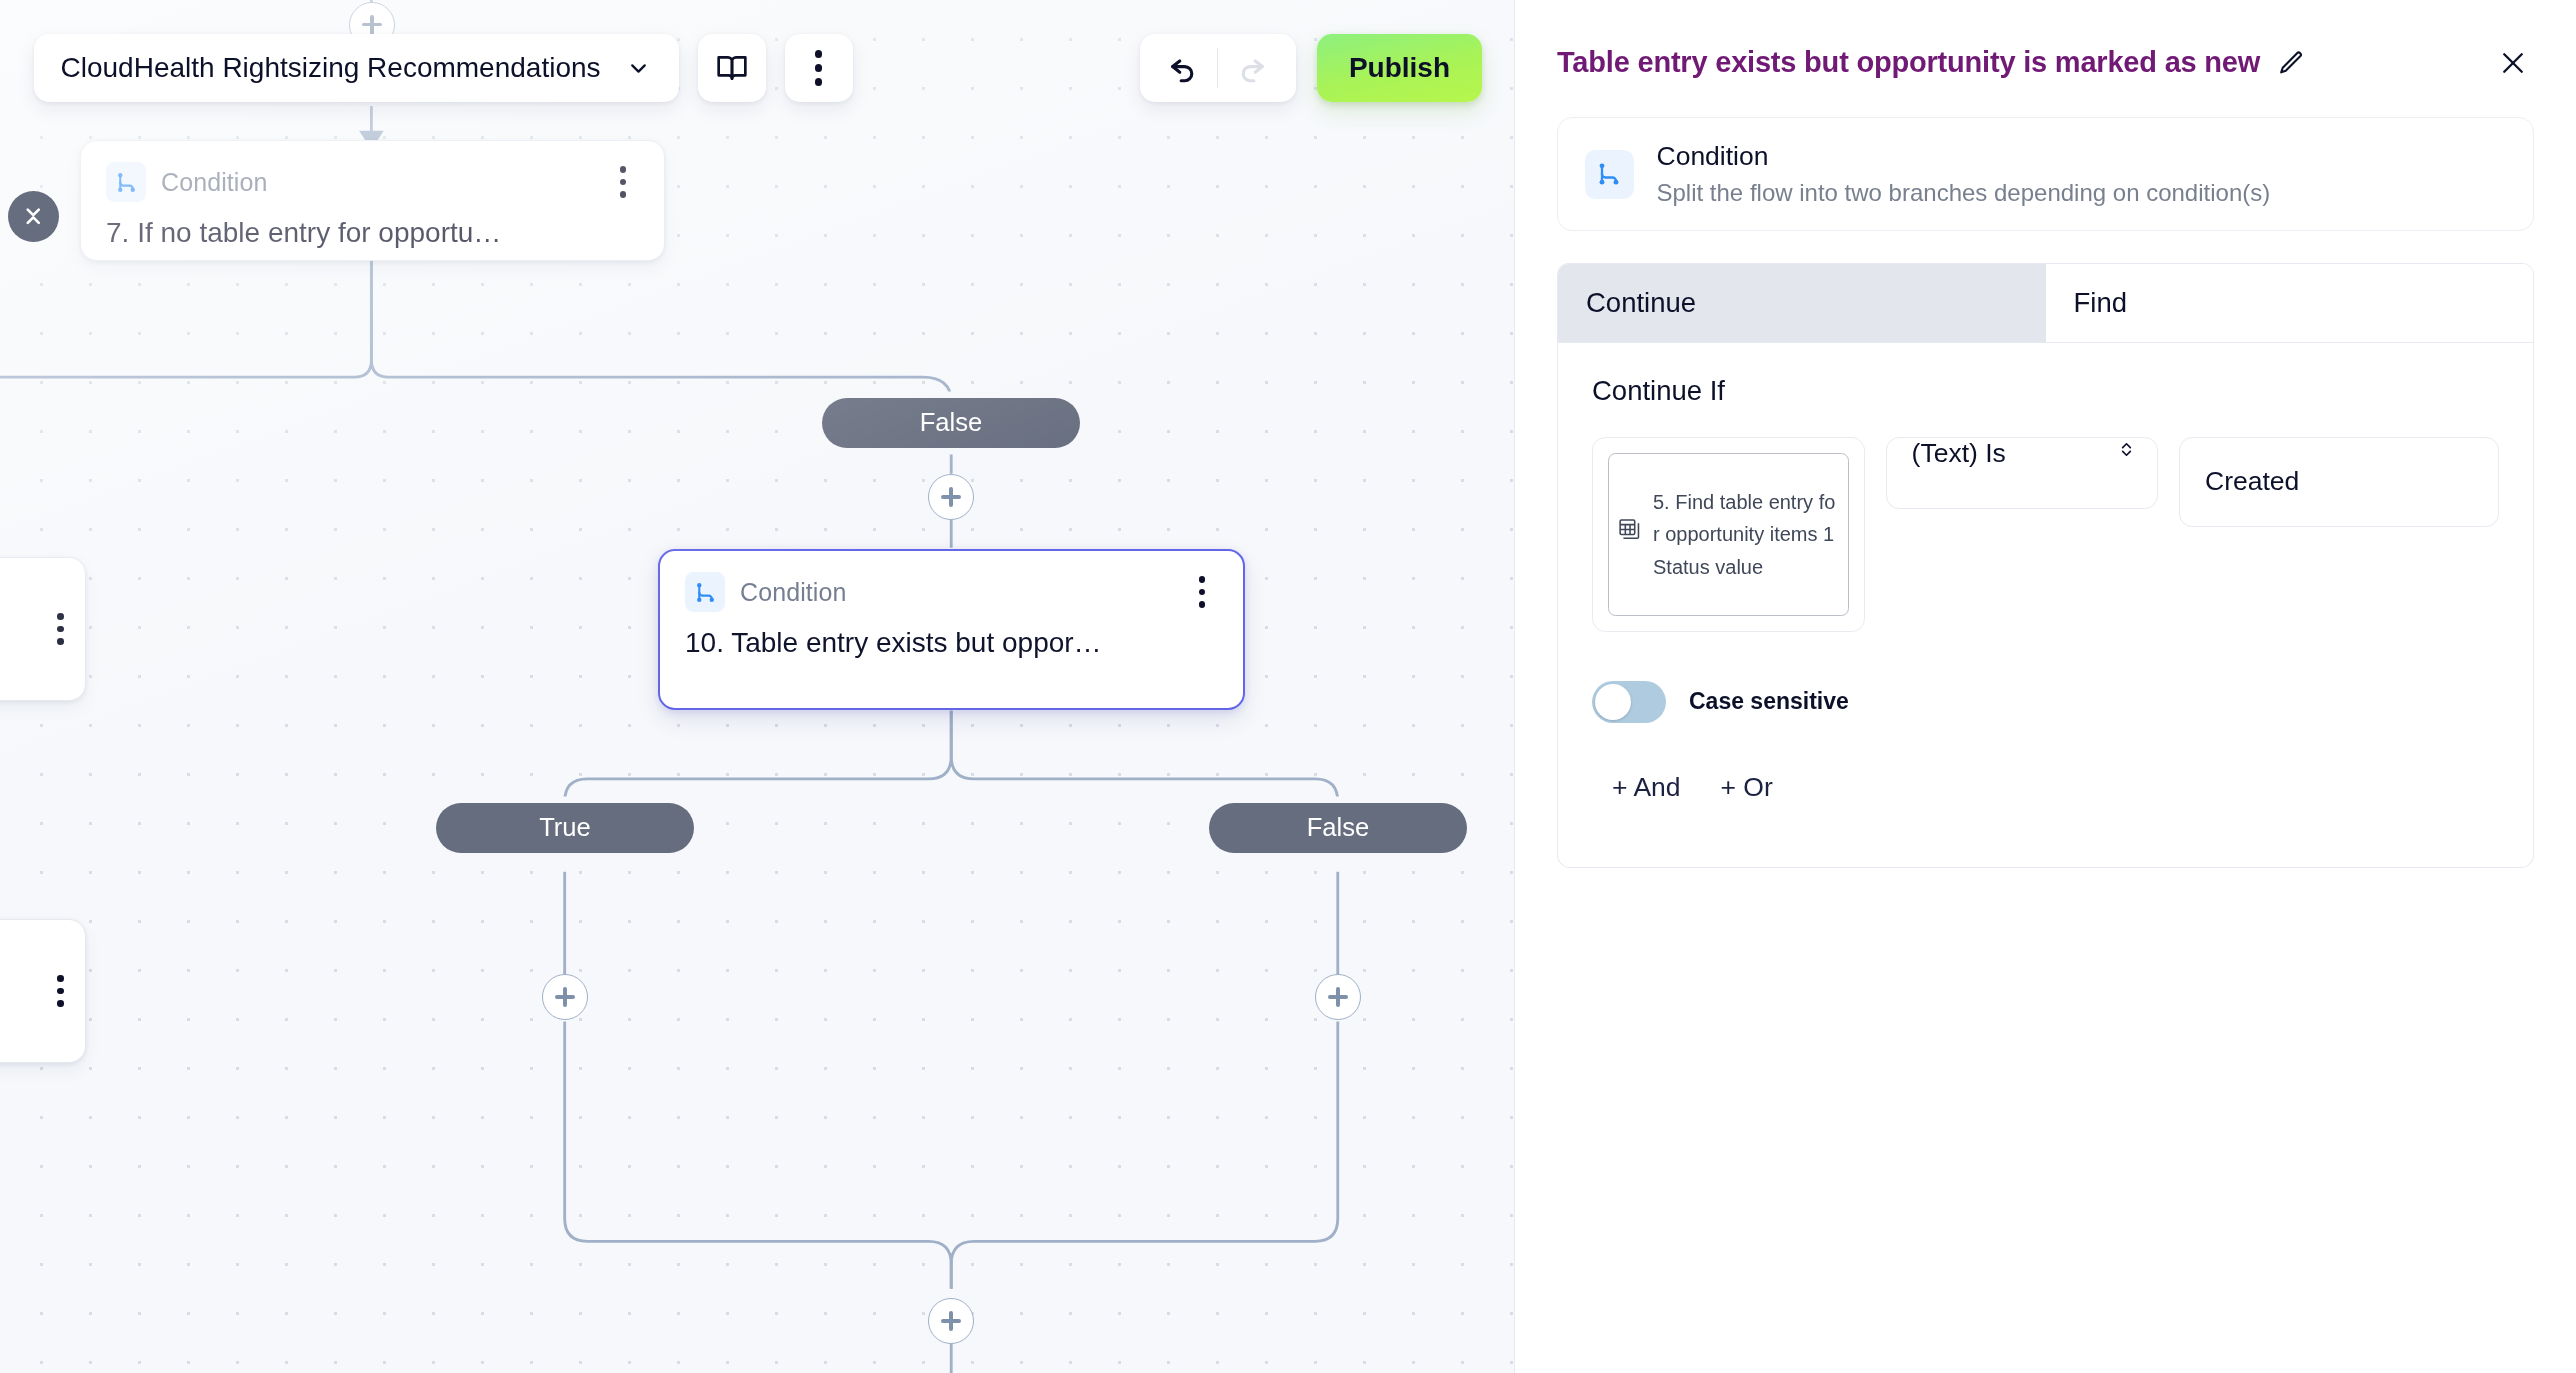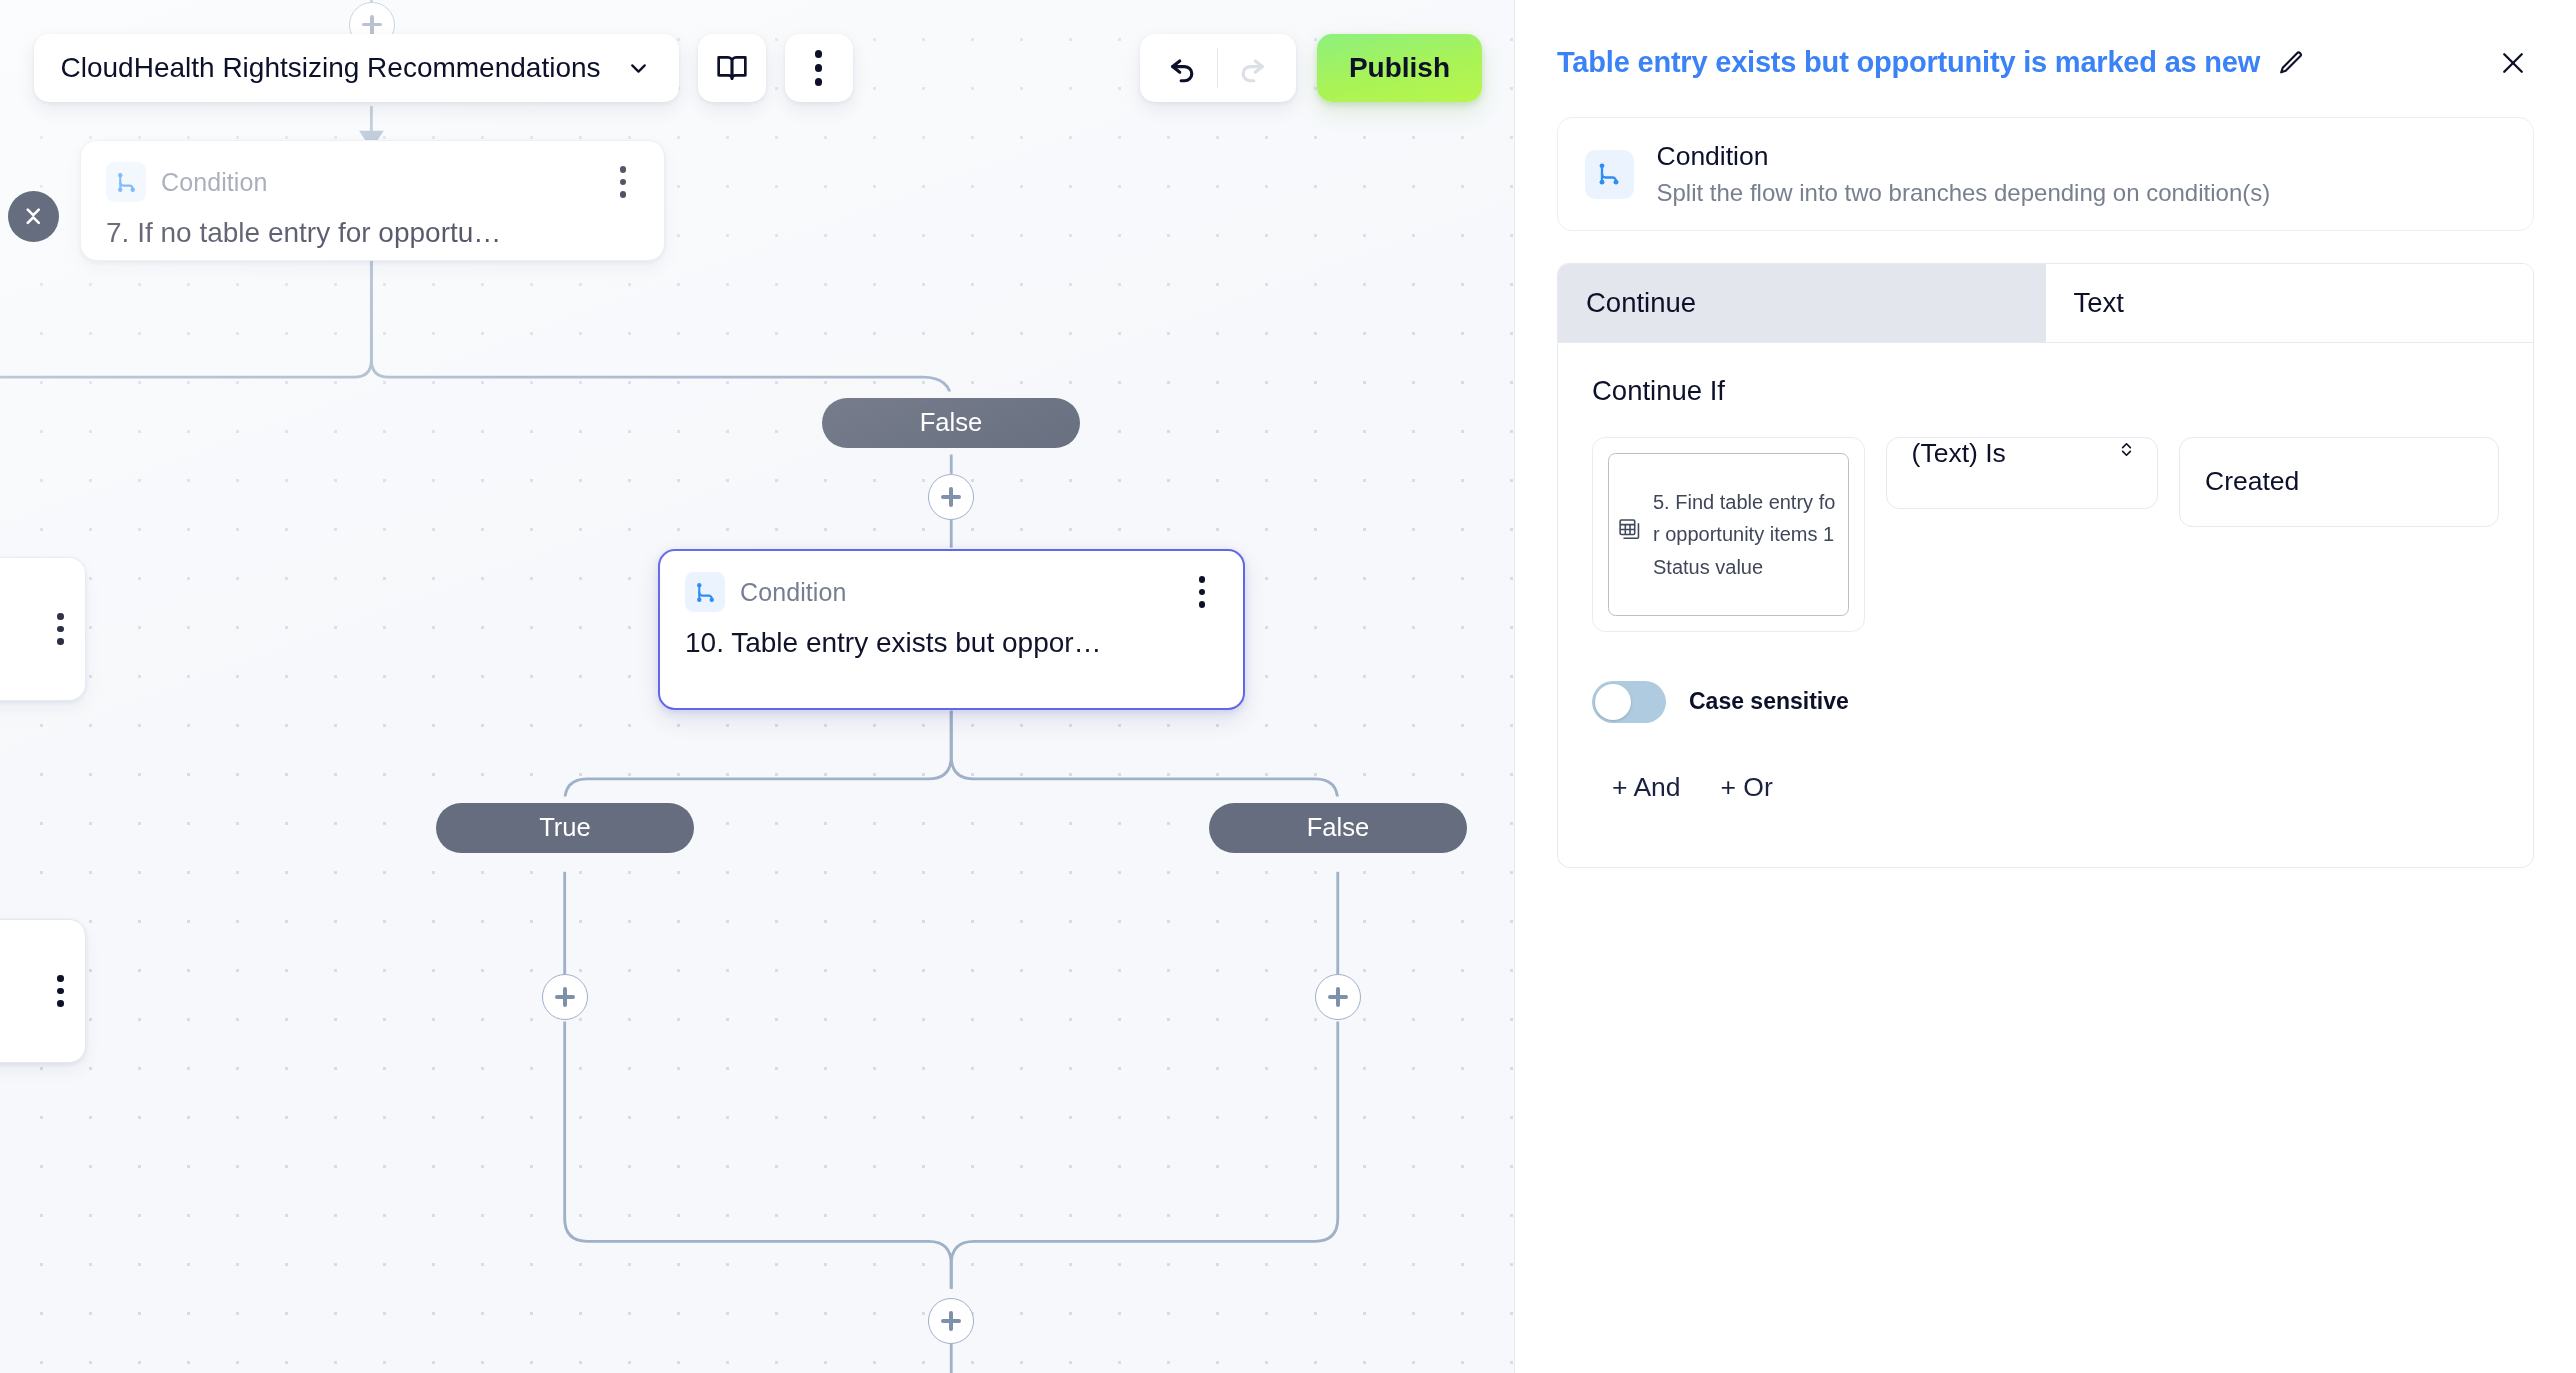--- a/index.html
+++ b/index.html
@@ -162,21 +162,21 @@
     border-left: 1.4px solid #e6e9ef;
     padding: 0;
     height: 1374px;
     overflow: hidden;
   }
   .panel-head {
     display: flex; align-items: center;
     padding: 42px 42px 0 42px;
   }
   .panel-title {
-    font-size: 29px; font-weight: bold; color: #3b82f6; letter-spacing: -0.2px;
+    font-size: 29px; font-weight: bold; color: #701a75; letter-spacing: -0.2px;
   }
   .edit-pencil { margin-left: 17px; cursor: pointer; display: inline-flex; }
   .panel-close { margin-left: auto; cursor: pointer; display:inline-flex; padding: 5.7px; }
 
   .type-card {
     margin: 34px 42px 0 42px;
     border: 1.4px solid #eceef3; border-radius: 15px;
     display: flex; align-items: center; gap: 23px;
     padding: 23px 26.5px;
   }
@@ -443,21 +443,21 @@
         </svg>
       </span>
       <span>
         <span class="tc-name" style="display:block">Condition</span>
         <span class="tc-desc" style="display:block">Split the flow into two branches depending on condition(s)</span>
       </span>
     </div>
 
     <div class="tabs">
       <div class="tab active">Continue</div>
-      <div class="tab">Text</div>
+      <div class="tab">Find</div>
     </div>
 
     <div class="sect-body">
       <div class="sect-label">Continue If</div>
 
       <div class="cond-row">
         <div class="token-box">
           <span class="token">
             <span class="tok-ic">
               <svg width="25" height="25" viewBox="0 0 24 24" fill="none" stroke="#3f4758" stroke-width="1.5" stroke-linejoin="round">

